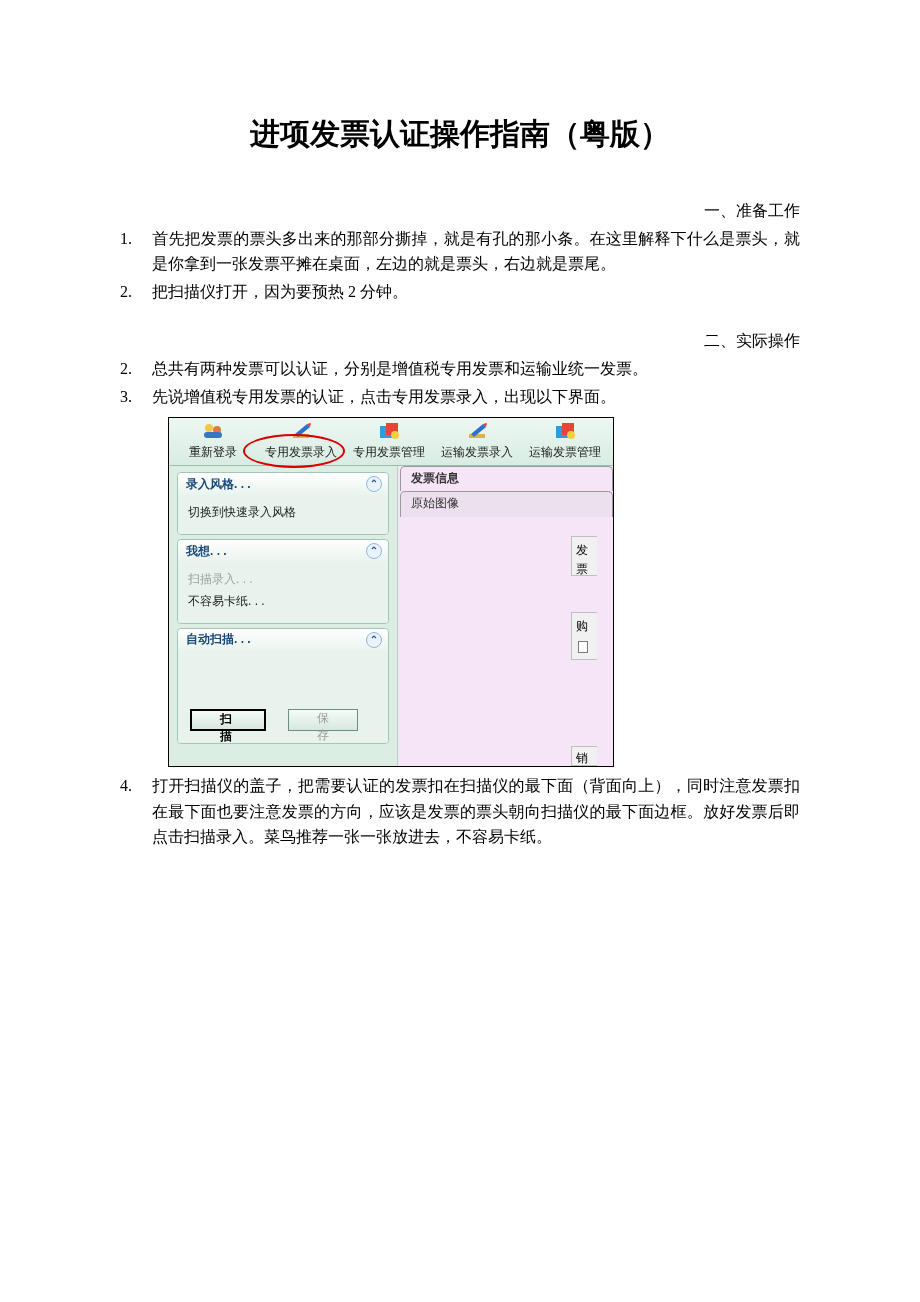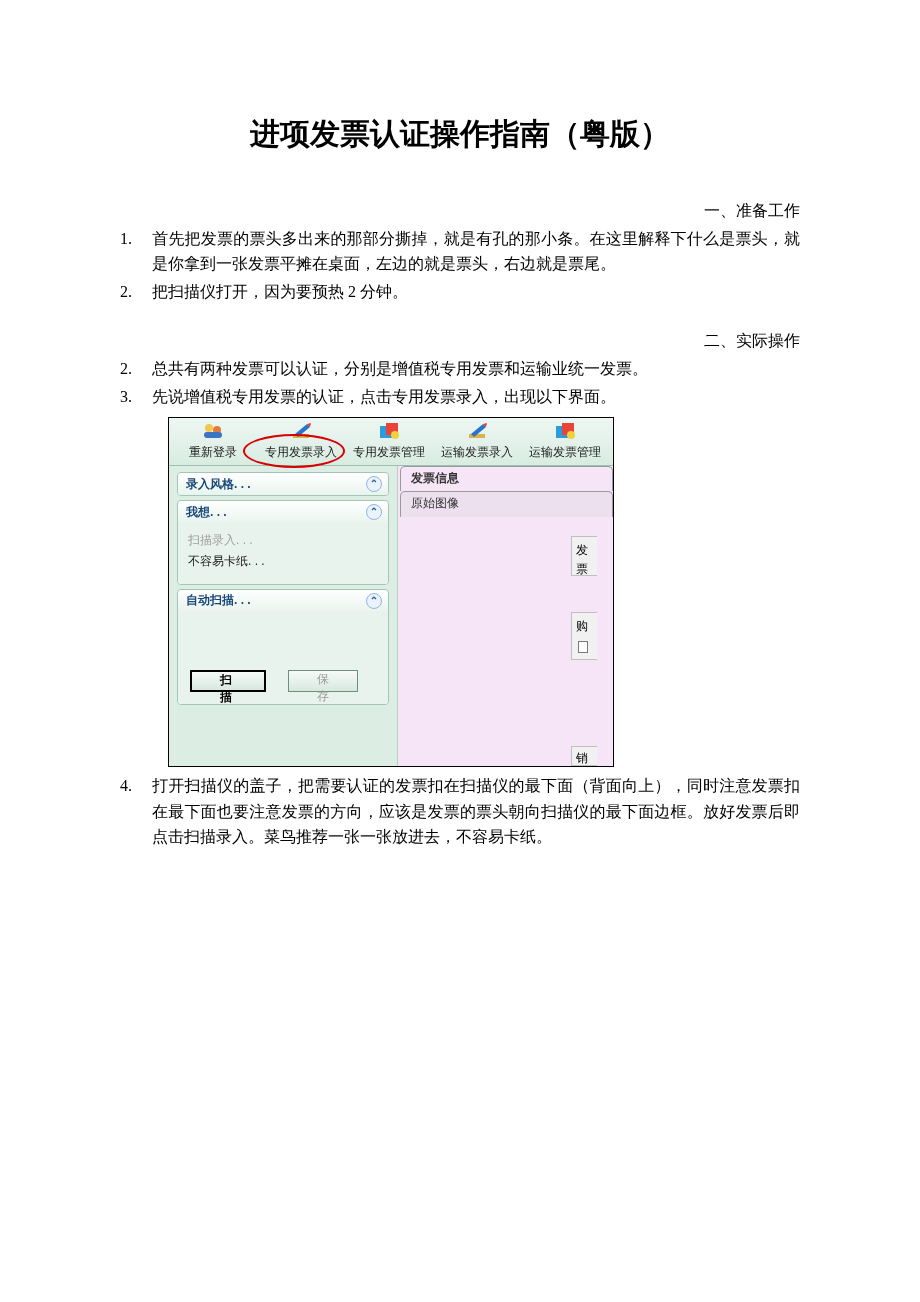--- a/index.html
+++ b/index.html
@@ -256,20 +256,23 @@
   </div>
 
   <div class="shot-body">
     <div class="left-col">
 
       <div class="panel">
         <div class="panel-head">
           <span>录入风格. . .</span>
           <span class="chev">⌃</span>
         </div>
+        <div class="panel-body">
+          <div class="item">切换到快速录入风格</div>
+        </div>
       </div>
 
       <div class="panel">
         <div class="panel-head">
           <span>我想. . .</span>
           <span class="chev">⌃</span>
         </div>
         <div class="panel-body">
           <div class="item disabled">扫描录入. . .</div>
           <div class="item">不容易卡纸. . .</div>

